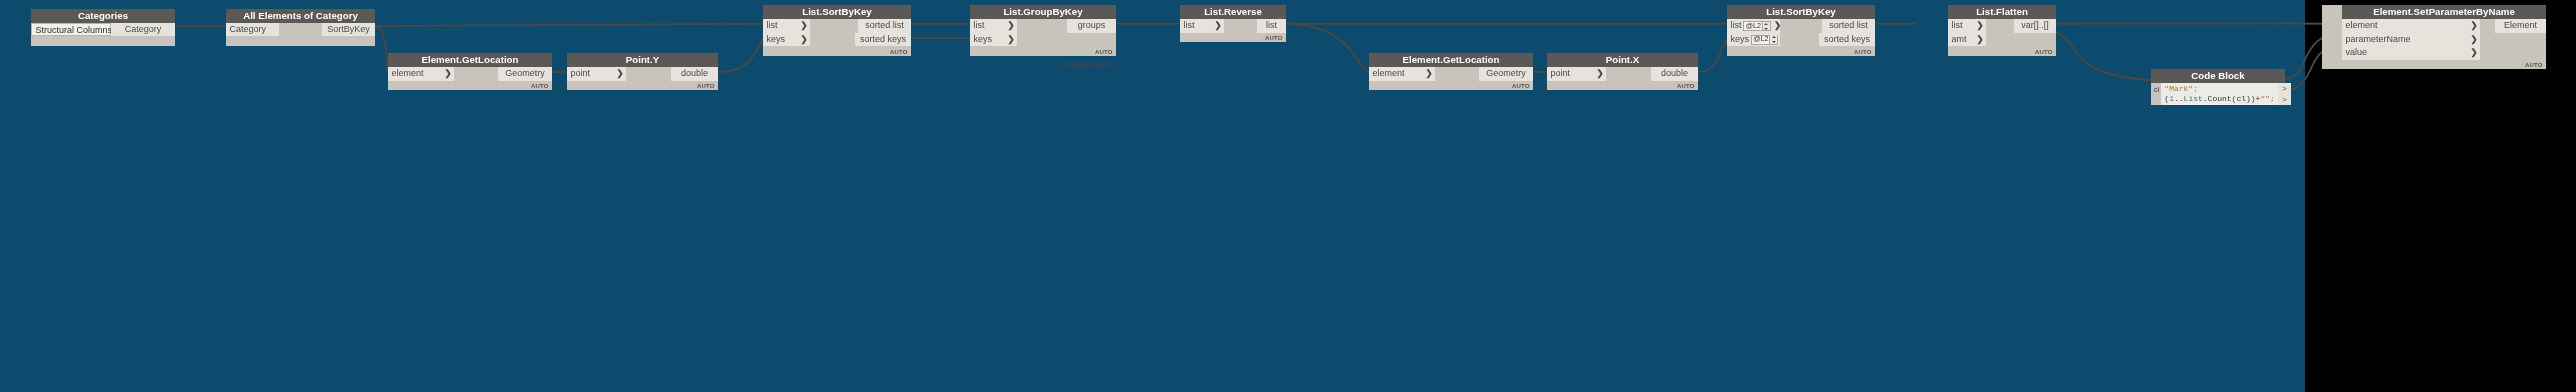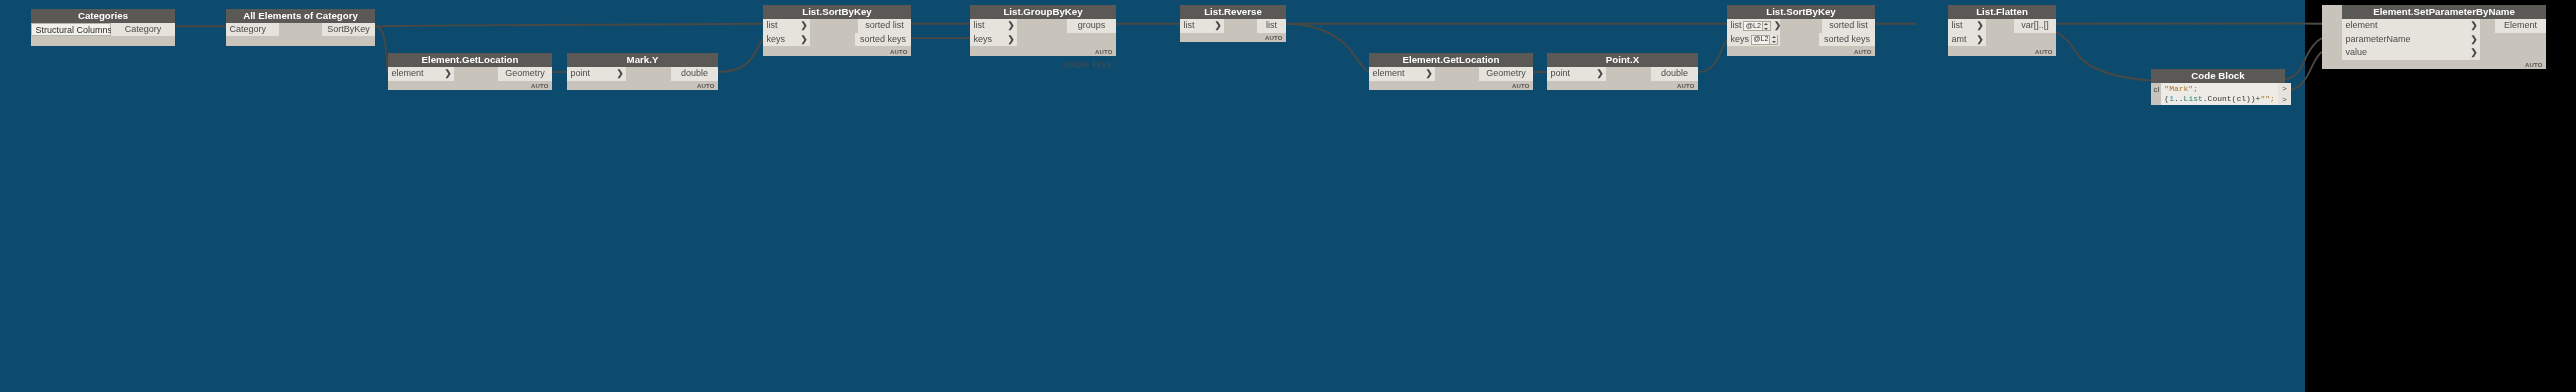--- a/index.html
+++ b/index.html
@@ -274,21 +274,21 @@
         <div class="spacer"></div>
         <div class="port-out" style="width:54px;">Geometry</div>
       </div>
       <div class="pad">
         <span class="auto-tag">AUTO</span>
       </div>
     </div>
   </div>
 
   <div class="node" style="left:567px;top:53px;width:151px;">
-    <div class="node-header">Mark.Y</div>
+    <div class="node-header">Point.Y</div>
     <div class="node-body">
       <div class="row">
         <div class="port-in" style="width:59px;">
           <span>point</span>
           <span class="caret">❯</span>
         </div>
         <div class="spacer"></div>
         <div class="port-out" style="width:47px;">double</div>
       </div>
       <div class="pad">

